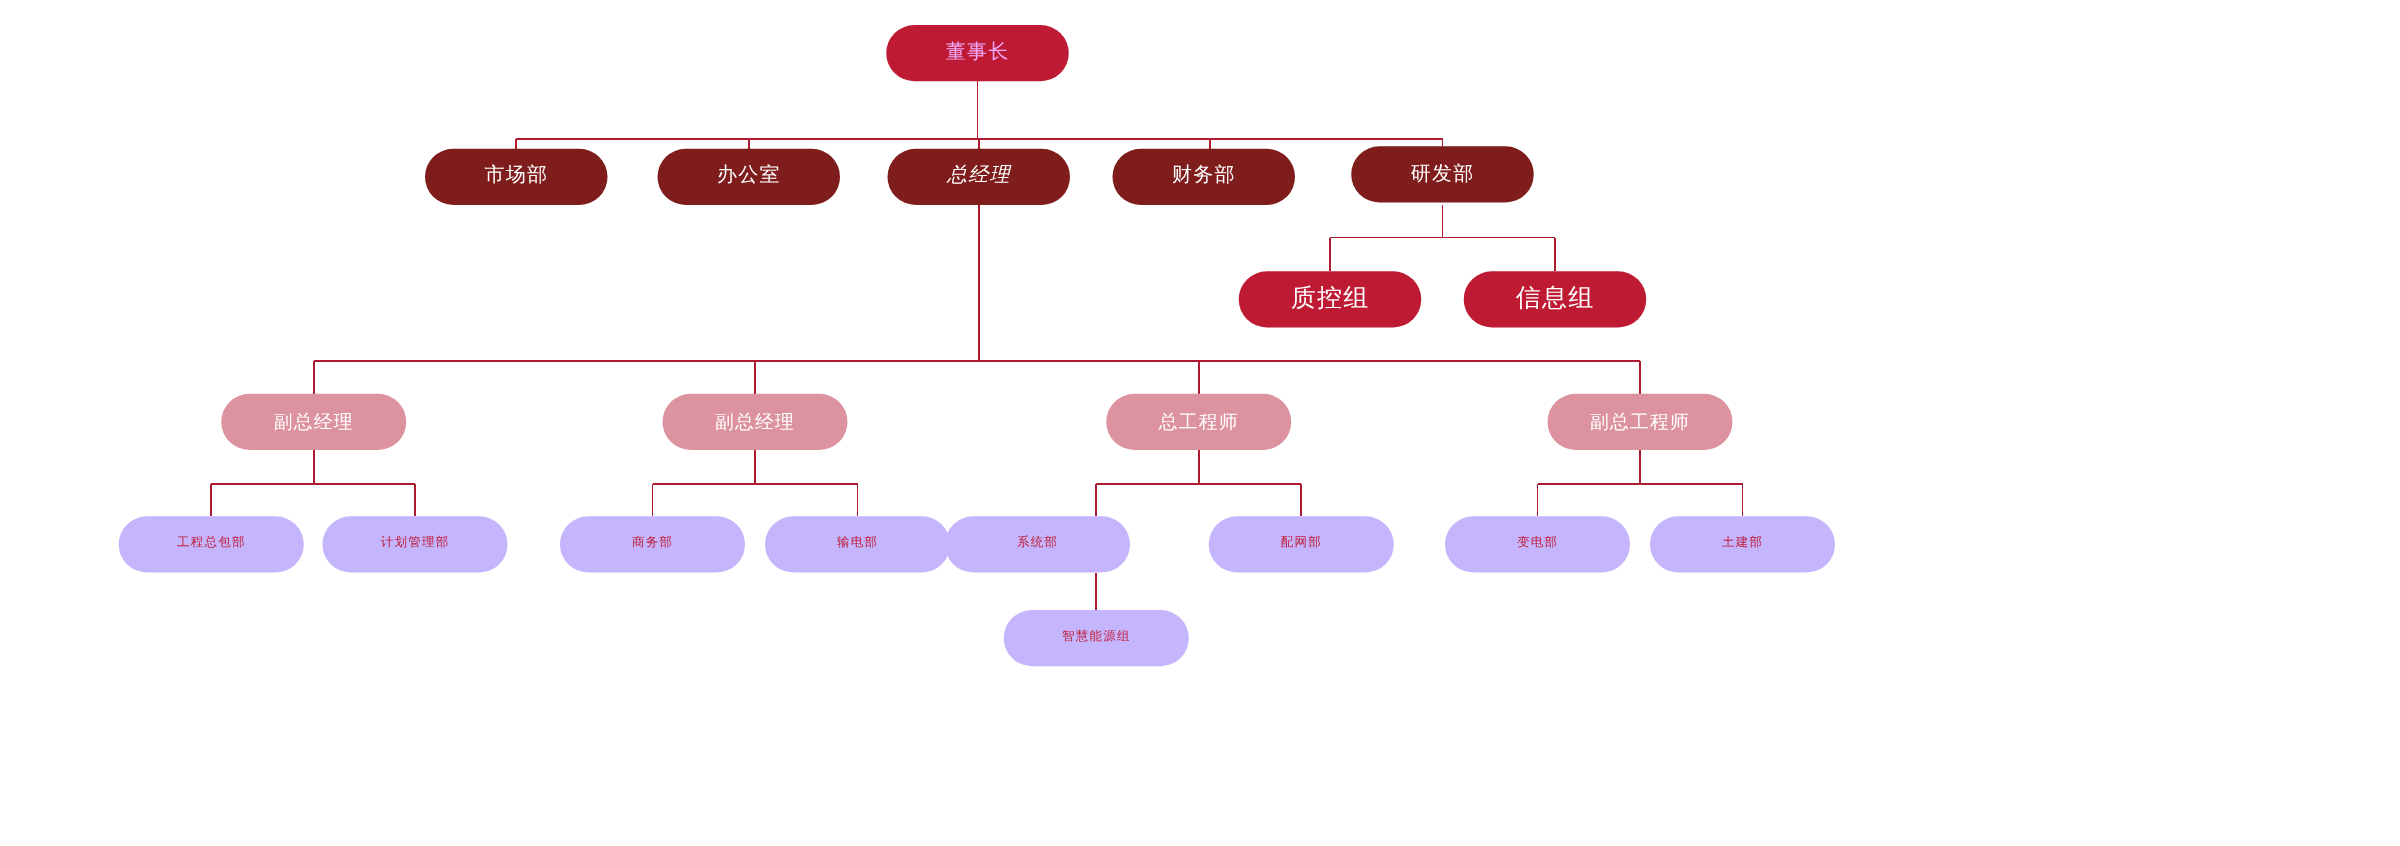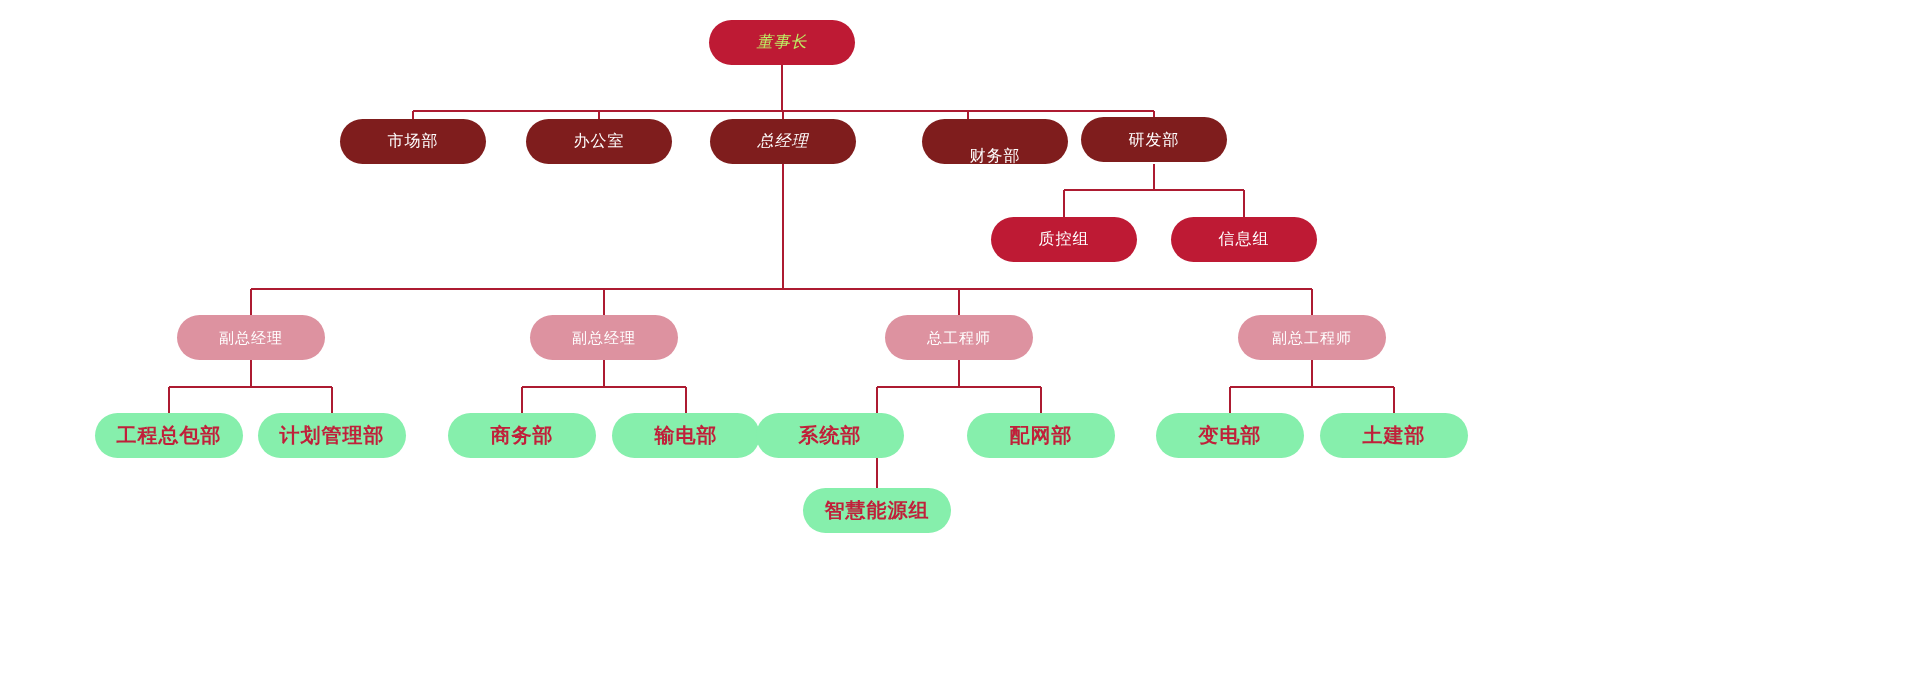--- a/index.html
+++ b/index.html
@@ -47,44 +47,42 @@
     line-height: 1;
     text-align: center;
     user-select: none;
   }
   .node-label {
     display: block;
     line-height: 1;
   }
   .lvl-root {
     background: #BE1A34;
-    color: #bef264;
+    color: #f0abfc;
     font-size: 16px;
-    font-style: italic;
   }
   .lvl-dept {
     background: #7f1d1d;
     color: #ffffff;
     font-size: 16px;
   }
   .lvl-team {
     background: #BE1A34;
     color: #ffffff;
-    font-size: 16px;
+    font-size: 20px;
   }
   .lvl-vice {
     background: #DD92A0;
     color: #ffffff;
     font-size: 15px;
   }
   .lvl-unit {
-    background: #86efac;
+    background: #c4b5fd;
     color: #C0203A;
-    font-size: 20px;
-    font-weight: bold;
+    font-size: 10px;
   }
 </style>
 </head>
 <body>
 
 <div id="chart-root">
   <svg id="edge-layer" viewBox="0 0 1920 677" preserveAspectRatio="none" xmlns="http://www.w3.org/2000/svg">
       <line x1="782" y1="65" x2="782" y2="111" stroke="#AD1B31" stroke-width="1.4" shape-rendering="crispEdges"></line>
       <line x1="413" y1="111" x2="1154" y2="111" stroke="#AD1B31" stroke-width="1.4" shape-rendering="crispEdges"></line>
       <line x1="413" y1="111" x2="413" y2="119" stroke="#AD1B31" stroke-width="1.4" shape-rendering="crispEdges"></line>
@@ -126,21 +124,21 @@
       </div>
       <div class="node lvl-dept" style="left: 340px; top: 118.5px; width: 146px; height: 45px;">
         <span class="node-label">市场部</span>
       </div>
       <div class="node lvl-dept" style="left: 526px; top: 118.5px; width: 146px; height: 45px;">
         <span class="node-label">办公室</span>
       </div>
       <div class="node lvl-dept" style="left: 710px; top: 118.5px; width: 146px; height: 45px; font-style: italic;">
         <span class="node-label">总经理</span>
       </div>
-      <div class="node lvl-dept" style="left: 922px; top: 118.5px; width: 146px; height: 45px; align-items: flex-end;">
+      <div class="node lvl-dept" style="left: 890px; top: 118.5px; width: 146px; height: 45px;">
         <span class="node-label">财务部</span>
       </div>
       <div class="node lvl-dept" style="left: 1081px; top: 117px; width: 146px; height: 45px;">
         <span class="node-label">研发部</span>
       </div>
       <div class="node lvl-team" style="left: 991px; top: 216.5px; width: 146px; height: 45px;">
         <span class="node-label">质控组</span>
       </div>
       <div class="node lvl-team" style="left: 1171px; top: 216.5px; width: 146px; height: 45px;">
         <span class="node-label">信息组</span>

